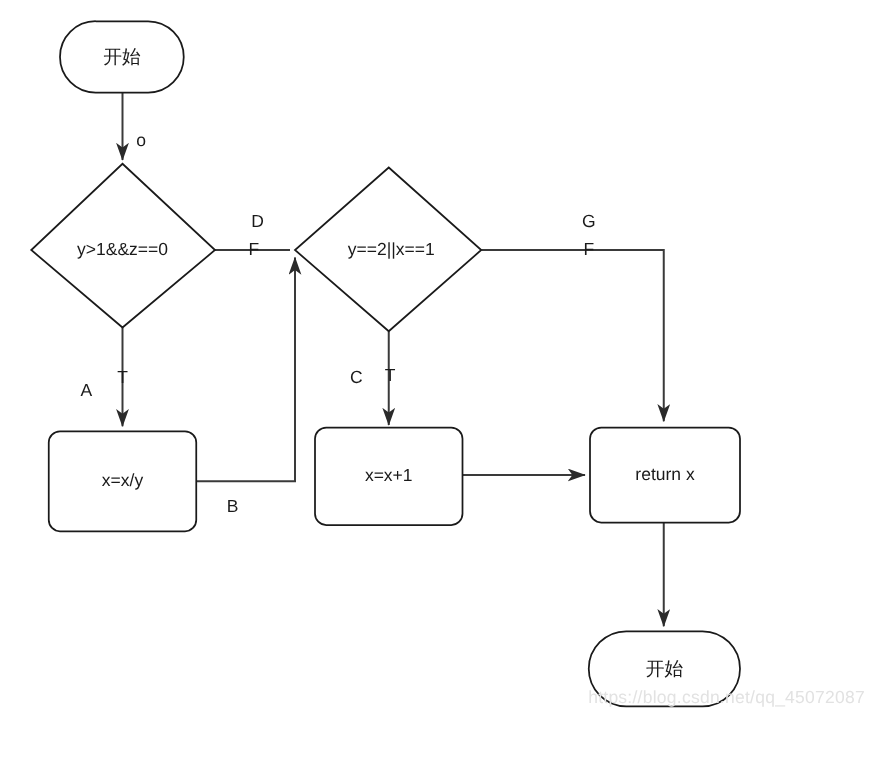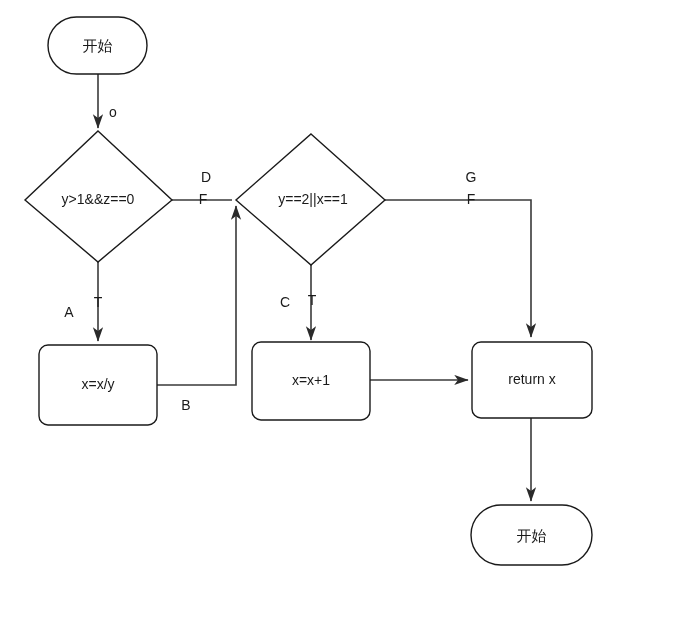--- a/index.html
+++ b/index.html
@@ -131,14 +131,15 @@
     <text class="edge-label" x="285" y="303">C</text>
 
     <text class="edge-label" x="312" y="301">T</text>
 
     <text class="edge-label" x="471" y="178">G</text>
 
     <text class="edge-label" x="471" y="200">F</text>
 
   </svg>
 
+  <div class="watermark">https://blog.csdn.net/qq_45072087</div>
 
 </div>
 
 </body></html>

